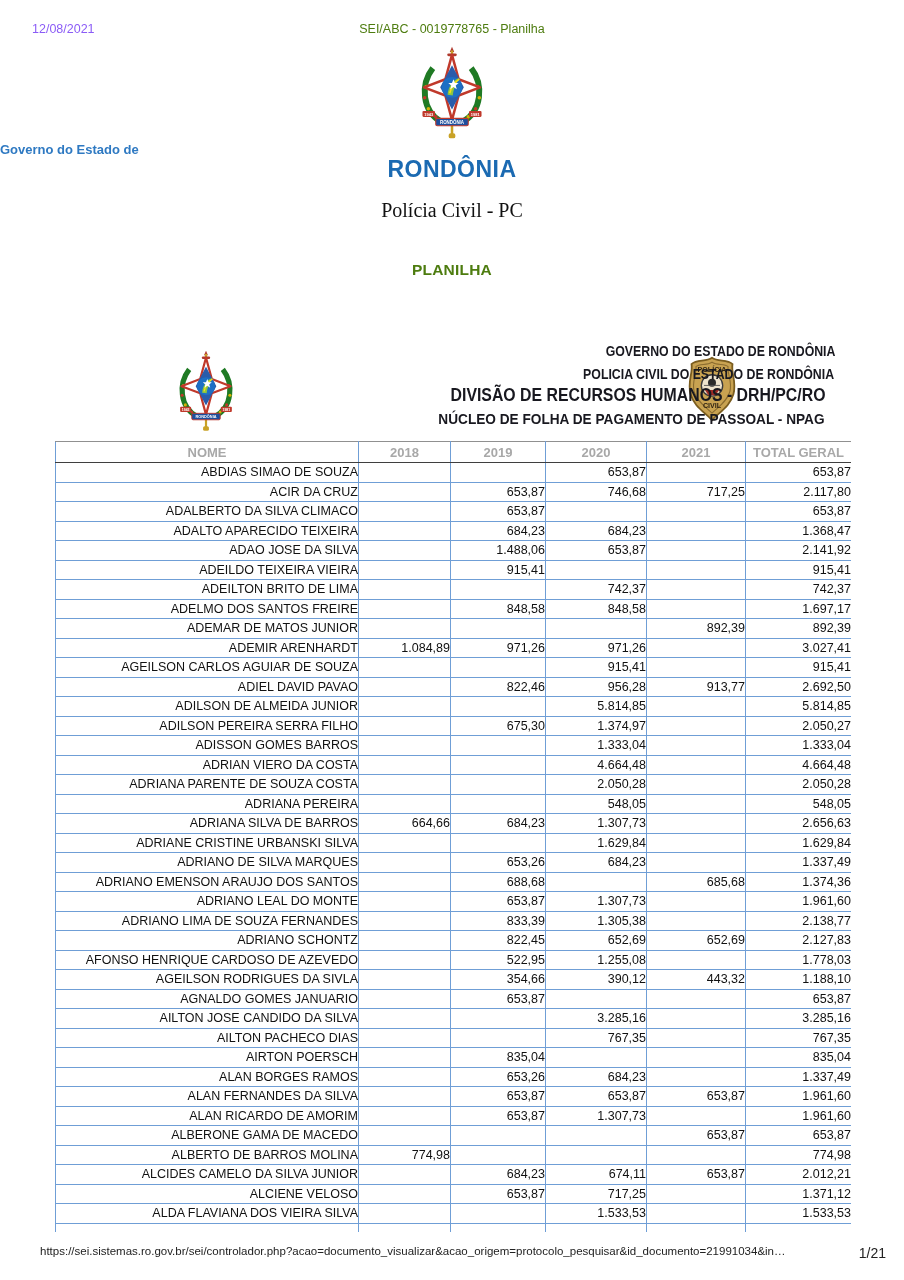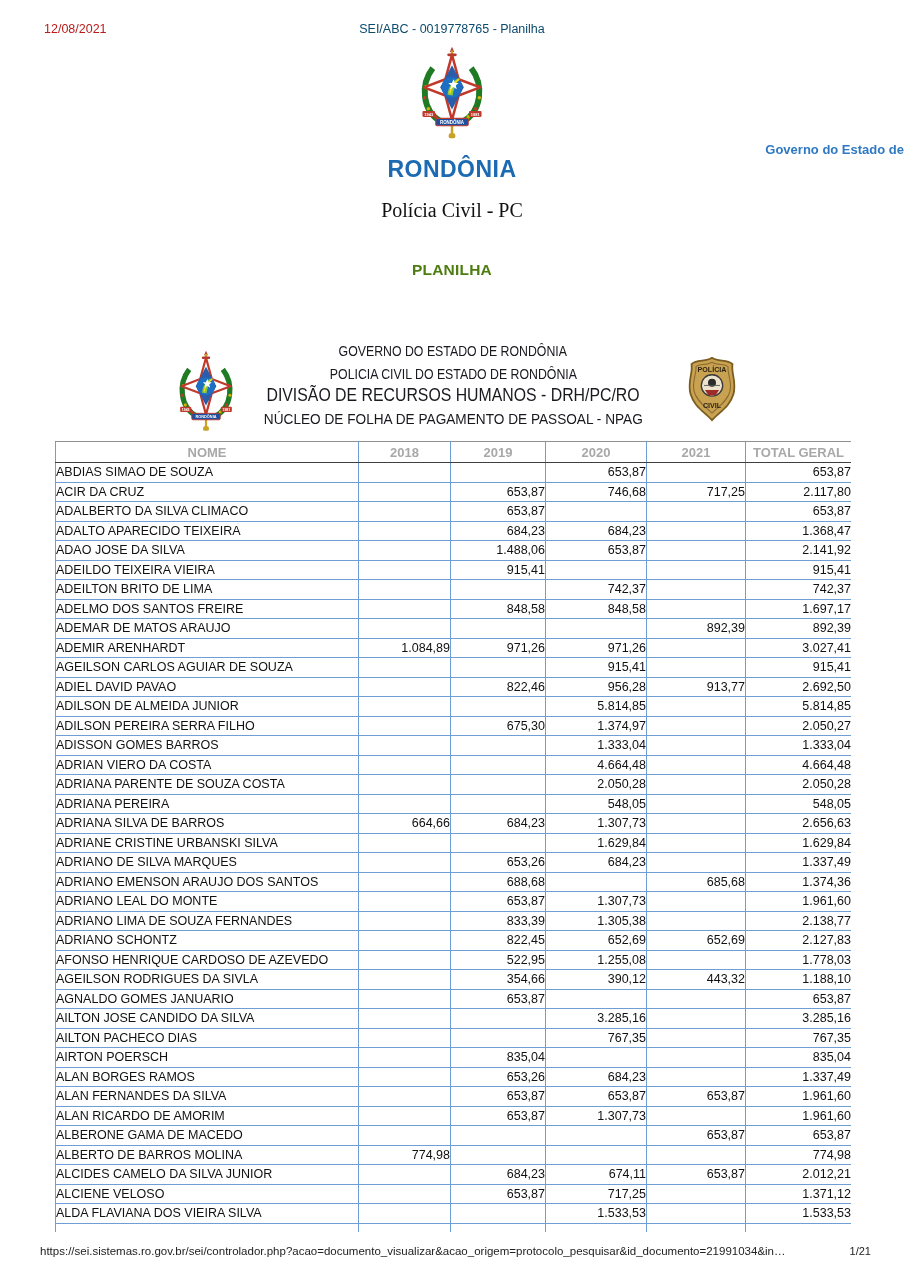--- a/index.html
+++ b/index.html
@@ -8,53 +8,53 @@
   .page {
     position: relative;
     width: 904px;
     height: 1280px;
     background: #ffffff;
     overflow: hidden;
   }
 
   
   .print-date {
-    position: absolute; left: 44px; top: 22px;
-    font-size: 12.5px; color: #b91c1c;
+    position: absolute; left: 32px; top: 22px;
+    font-size: 12.5px; color: #8b5cf6;
   }
   .print-title {
     position: absolute; left: 0; top: 22px; width: 100%;
-    text-align: center; font-size: 12.5px; color: #0c4a6e;
+    text-align: center; font-size: 12.5px; color: #4d7c0f;
   }
 
   
   .logo-main { position: absolute; left: 412px; top: 46px; width: 80px; height: 96px; }
   .logo-sub {
     position: absolute; left: 0; top: 142px; width: 100%;
-    text-align: right; font-size: 13px; font-weight: bold; color: #2e79c2;
+    text-align: left; font-size: 13px; font-weight: bold; color: #2e79c2;
   }
   .logo-state {
     position: absolute; left: 0; top: 156px; width: 100%;
     text-align: center; font-size: 23px; font-weight: bold; color: #1b6ab2;
     letter-spacing: 0.5px;
   }
   .org-title {
     position: absolute; left: 0; top: 199px; width: 100%;
     text-align: center; font-family: "Liberation Serif", serif;
     font-size: 20px; color: #111;
   }
   .doc-heading {
     position: absolute; left: 0; top: 261px; width: 100%;
     text-align: center; font-size: 15.5px; font-weight: bold; color: #4d7c0f;
     letter-spacing: 0.2px;
   }
 
   
   .letterhead { position: absolute; left: 55px; top: 340px; width: 796px; height: 98px; }
-  .lh-line { text-align: center; font-weight: normal; color: #18181f; }
+  .lh-line { text-align: right; font-weight: bold; color: #18181f; }
   .lh-line > span { display: inline-block; transform: scaleX(0.88); white-space: nowrap; }
   .lh-1 { font-size: 14px; margin-top: 3px; }
   .lh-2 { font-size: 14px; margin-top: 7px; }
   .lh-3 { font-size: 18px; margin-top: 3px; }
   .lh-4 { font-size: 15.5px; margin-top: 4px; }
   .logo-left { position: absolute; left: 118px; top: 10px; width: 66px; height: 84px; }
   .badge-right { position: absolute; left: 630px; top: 16px; width: 54px; height: 66px; }
 
   
   .table-wrap {
@@ -69,32 +69,32 @@
     text-align: center; vertical-align: middle;
     border-left: 1px solid #6f9ed6; border-right: 1px solid #6f9ed6;
     border-top: 1px solid #909090; border-bottom: 1.5px solid #3f3f3f;
     overflow: hidden; white-space: nowrap;
   }
   table.payroll td {
     height: 19.5px; font-size: 12.5px; color: #111;
     border: 1px solid #6f9ed6; vertical-align: middle;
     overflow: hidden; white-space: nowrap; padding: 0;
   }
-  td.name-cell { text-align: left; padding-left: 4px; margin-left: 24px; }
+  td.name-cell { text-align: right; padding-left: 4px; margin-left: 24px; }
   td.num-cell { text-align: right; padding-right: 7px; }
   tr.partial-row td { height: 16px; border-bottom: none; }
 
   
   .footer-url {
     position: absolute; left: 40px; top: 1245px;
     font-size: 11.5px; color: #222;
   }
   .footer-page {
-    position: absolute; right: 33px; top: 1245px;
-    font-size: 11px; color: #222; margin-left: 48px;
+    position: absolute; right: 18px; top: 1245px;
+    font-size: 14px; color: #222; margin-left: 48px;
   }
 </style>
 </head>
 <body>
 
 <svg width="0" height="0" style="position:absolute" aria-hidden="true">
   <defs>
     <symbol id="coa-rondonia" viewBox="0 0 100 130">
 
       <g>
@@ -258,21 +258,21 @@
           </tr>
           <tr>
             <td class="name-cell">ADELMO DOS SANTOS FREIRE</td>
             <td class="num-cell"></td>
             <td class="num-cell">848,58</td>
             <td class="num-cell">848,58</td>
             <td class="num-cell"></td>
             <td class="num-cell">1.697,17</td>
           </tr>
           <tr>
-            <td class="name-cell">ADEMAR DE MATOS ARAUJO</td>
+            <td class="name-cell">ADEMAR DE MATOS JUNIOR</td>
             <td class="num-cell"></td>
             <td class="num-cell"></td>
             <td class="num-cell"></td>
             <td class="num-cell">892,39</td>
             <td class="num-cell">892,39</td>
           </tr>
           <tr>
             <td class="name-cell">ADEMIR ARENHARDT</td>
             <td class="num-cell">1.084,89</td>
             <td class="num-cell">971,26</td>

